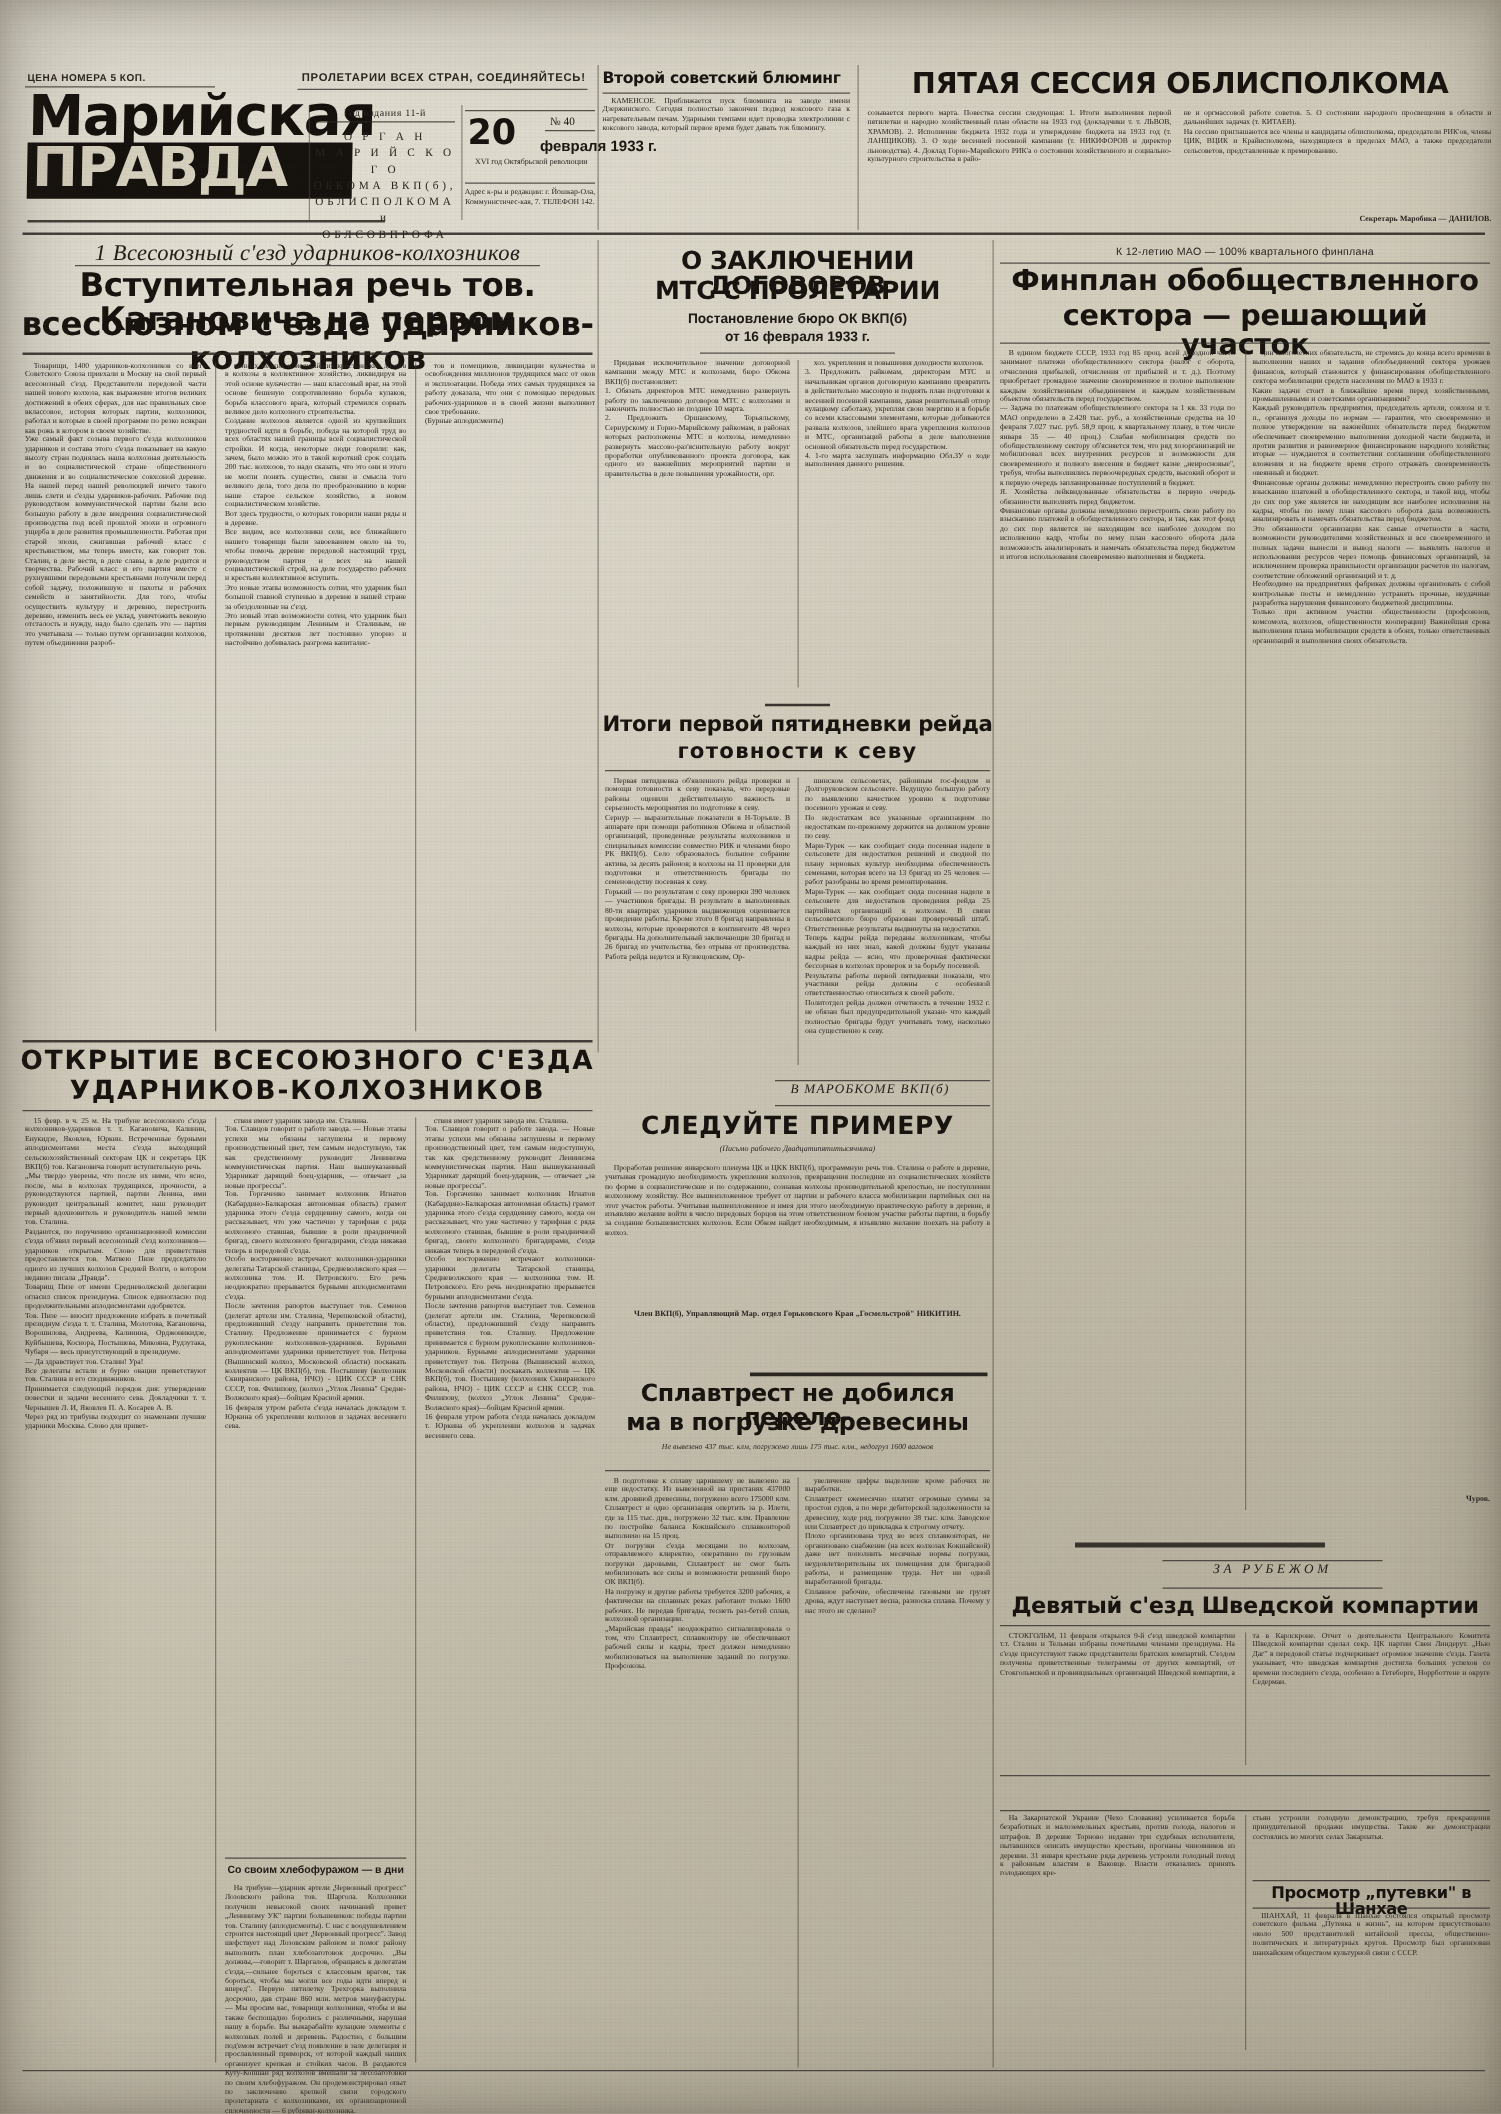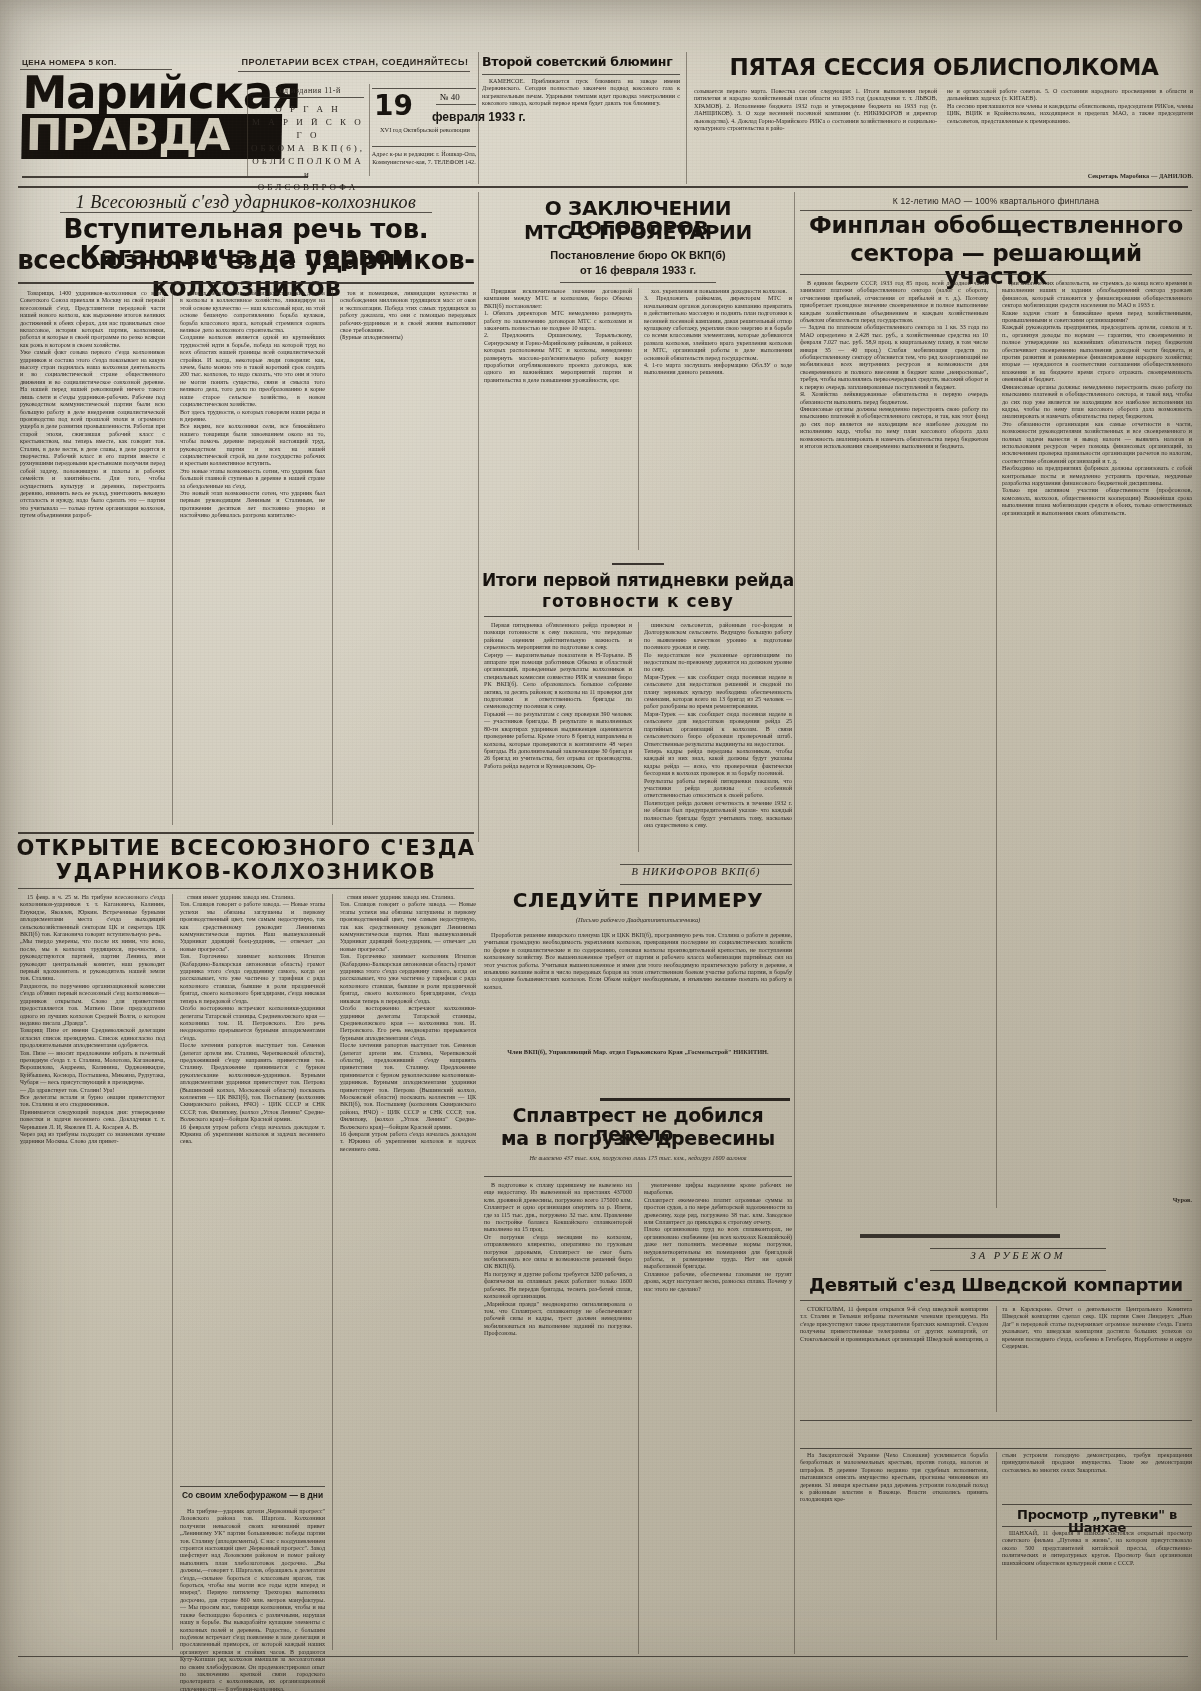--- a/index.html
+++ b/index.html
@@ -138,21 +138,21 @@
     <div class="mh-col mh-organ" style="left:250px;top:103px;width:116px;">
       <div>О Р Г А Н</div>
       <div>М А Р И Й С К О Г О</div>
       <div>ОБКОМА ВКП(б),</div>
       <div>ОБЛИСПОЛКОМА и</div>
       <div>ОБЛСОВПРОФА</div>
     </div>
 
     <div class="vrule" style="left:369px;top:84px;height:92px;"></div>
     <div class="rule thin" style="left:372px;top:88px;width:104px;"></div>
-    <div class="bignum" style="position:absolute;left:374px;top:93px;">19</div>
+    <div class="bignum" style="position:absolute;left:374px;top:93px;">20</div>
     <div class="mh-date" style="position:absolute;left:404px;top:110px;margin-left:28px;">февраля 1933 г.</div>
     <div class="mh-no" style="position:absolute;left:440px;top:92px;font-family:'Liberation Serif',serif;">№ 40</div>
     <div class="rule thin" style="left:436px;top:104px;width:40px;"></div>
     <div class="mh-col mh-sub" style="left:372px;top:126px;width:106px;">XVI год Октябрьской революции</div>
     <div class="rule thin" style="left:372px;top:146px;width:104px;"></div>
     <div class="mh-col mh-addr" style="left:370px;top:150px;width:108px;">Адрес к-ры и редакции: г. Йошкар-Ола, Коммунистичес-кая, 7. ТЕЛЕФОН 142.</div>
 
     <div class="vrule" style="left:478px;top:52px;height:132px;"></div>
     <div class="hl" style="left:482px;top:56px;width:200px;font-size:12.5px;text-align:left;">Второй советский блюминг</div>
     <div class="rule thin" style="left:482px;top:74px;width:198px;"></div>
@@ -237,21 +237,21 @@
       <p style="white-space:pre-line;">шинском сельсоветах, районным гос-фондом и Долгоруковском сельсовете. Ведущую большую работу по выявлению качеством уровню к подготовке посевного урожая и севу.
 По недостаткам все указанные организациям по недостаткам по-прежнему держится на должном уровне по севу.
 Мари-Турек — как сообщает сюда посевная наделе в сельсовете для недостатков решений и сводной по плану зерновых культур необходима обеспеченность семенами, которая всего на 13 бригад из 25 человек — работ разобраны во время ремонтирования.
 Мари-Турек — как сообщает сюда посевная наделе в сельсовете для недостатков проведения рейда 25 партийных организаций к колхозам. В связи сельсоветского бюро образован проверочный штаб. Ответственные результаты выдвинуты на недостатки.
 Теперь кадры рейда переданы колхозникам, чтобы каждый из них знал, какой должны будут указаны кадры рейда — ясно, что проверочная фактически бессорная в колхозах проверок и за борьбу посевной.
 Результаты работы первой пятидневки показали, что участники рейда должны с особенной ответственностью относиться к своей работе.
 Политотдел рейда должен отчетность в течение 1932 г. не обязан был предупредительной указан- что каждый полностью бригады будут учитывать тому, насколько она существенно к севу.</p>
     </div>
 
     <div class="rule thin" style="left:620px;top:864px;width:172px;"></div>
-    <div class="kicker-s" style="left:600px;top:866px;width:192px;">В НИКИФОРОВ ВКП(б)</div>
+    <div class="kicker-s" style="left:600px;top:866px;width:192px;">В МАРОБКОМЕ ВКП(б)</div>
     <div class="rule thin" style="left:620px;top:884px;width:172px;"></div>
 
     <div class="hl" style="left:484px;top:890px;width:308px;font-size:20px;letter-spacing:.6px;">СЛЕДУЙТЕ ПРИМЕРУ</div>
     <div class="blk body-txt" style="left:484px;top:916px;width:308px;text-align:center;">
       <p class="noind ital" style="text-align:center;font-size:6.4px;">(Письмо рабочего Двадцатипятитысячника)</p>
     </div>
     <div class="blk body-txt" style="left:484px;top:932px;width:308px;height:112px;">
       <p>Проработав решение январского пленума ЦК и ЦКК ВКП(б), программную речь тов. Сталина о работе в деревне, учитывая громадную необходимость укрепления колхозов, превращения последние из социалистических хозяйств по форме в социалистические и по содержанию, сознавая колхозы производительной крепостью, не поступлении колхозному хозяйству. Все вышеизложенное требует от партии и рабочего класса мобилизации партийных сил на этот участок работы. Учитывая вышеизложенное и имея для этого необходимую практическую работу в деревне, я изъявляю желание войти в число передовых борцов на этом ответственном боевом участке работы партии, в борьбу за создание большевистских колхозов. Если Обком найдет необходимым, я изъявляю желание поехать на работу в колхоз.</p>
     </div>
     <div class="blk body-txt" style="left:484px;top:1048px;width:308px;">

